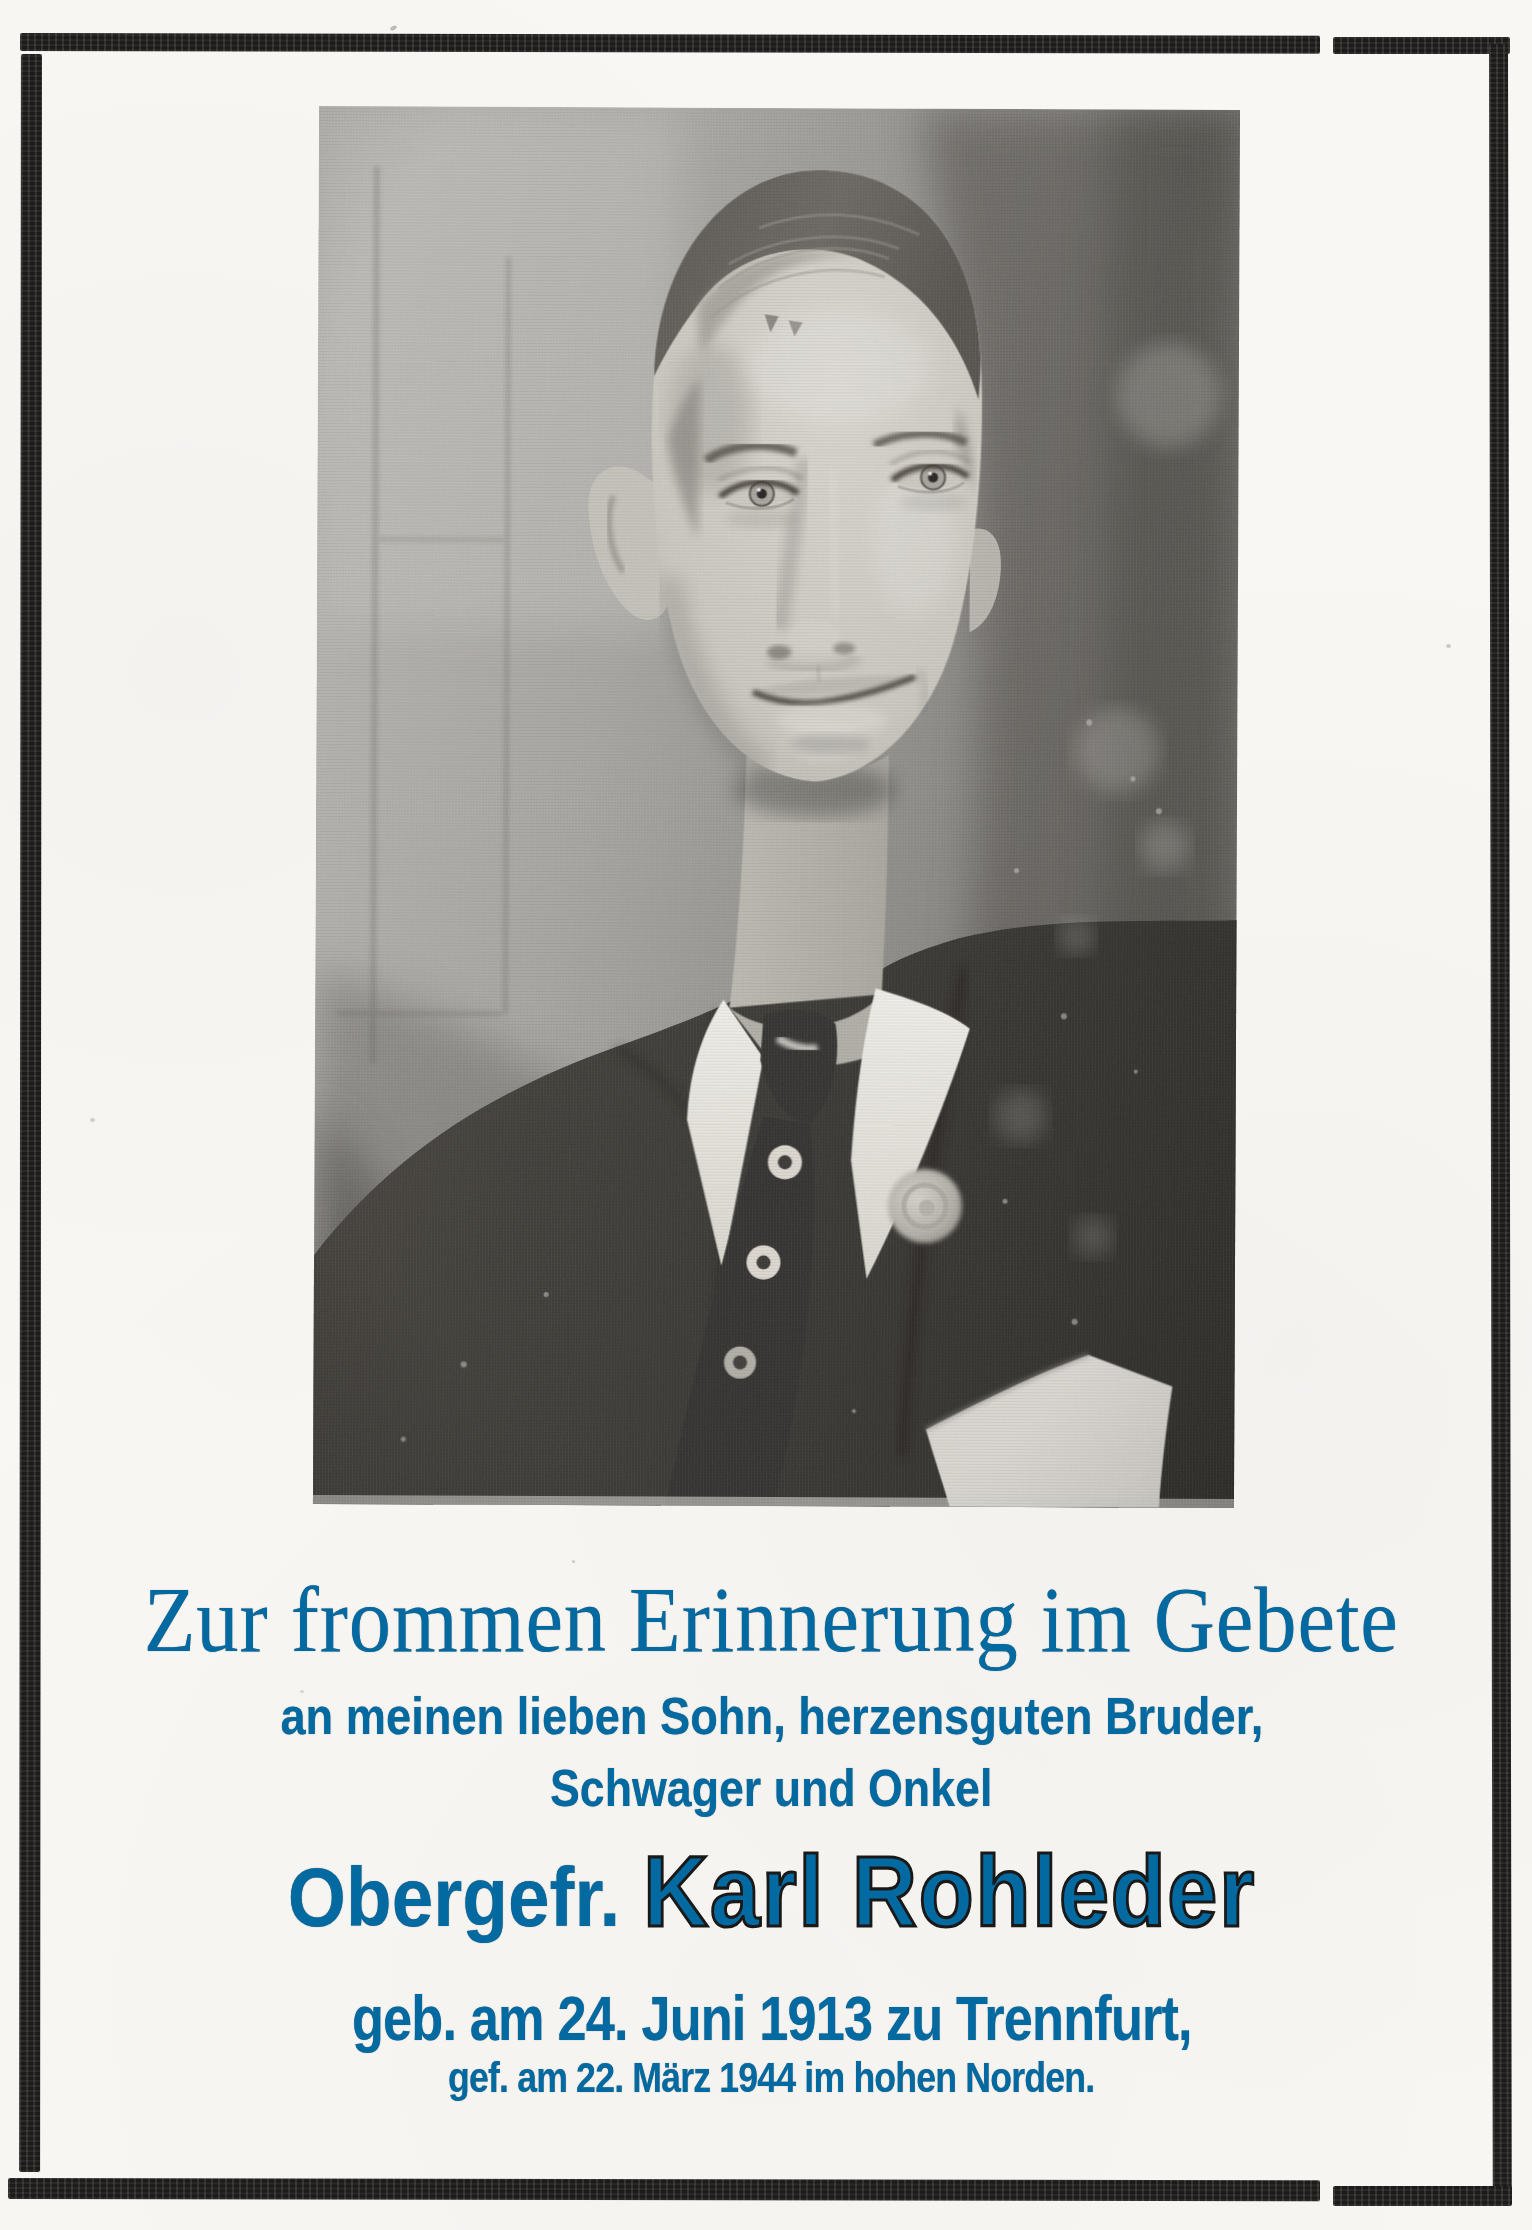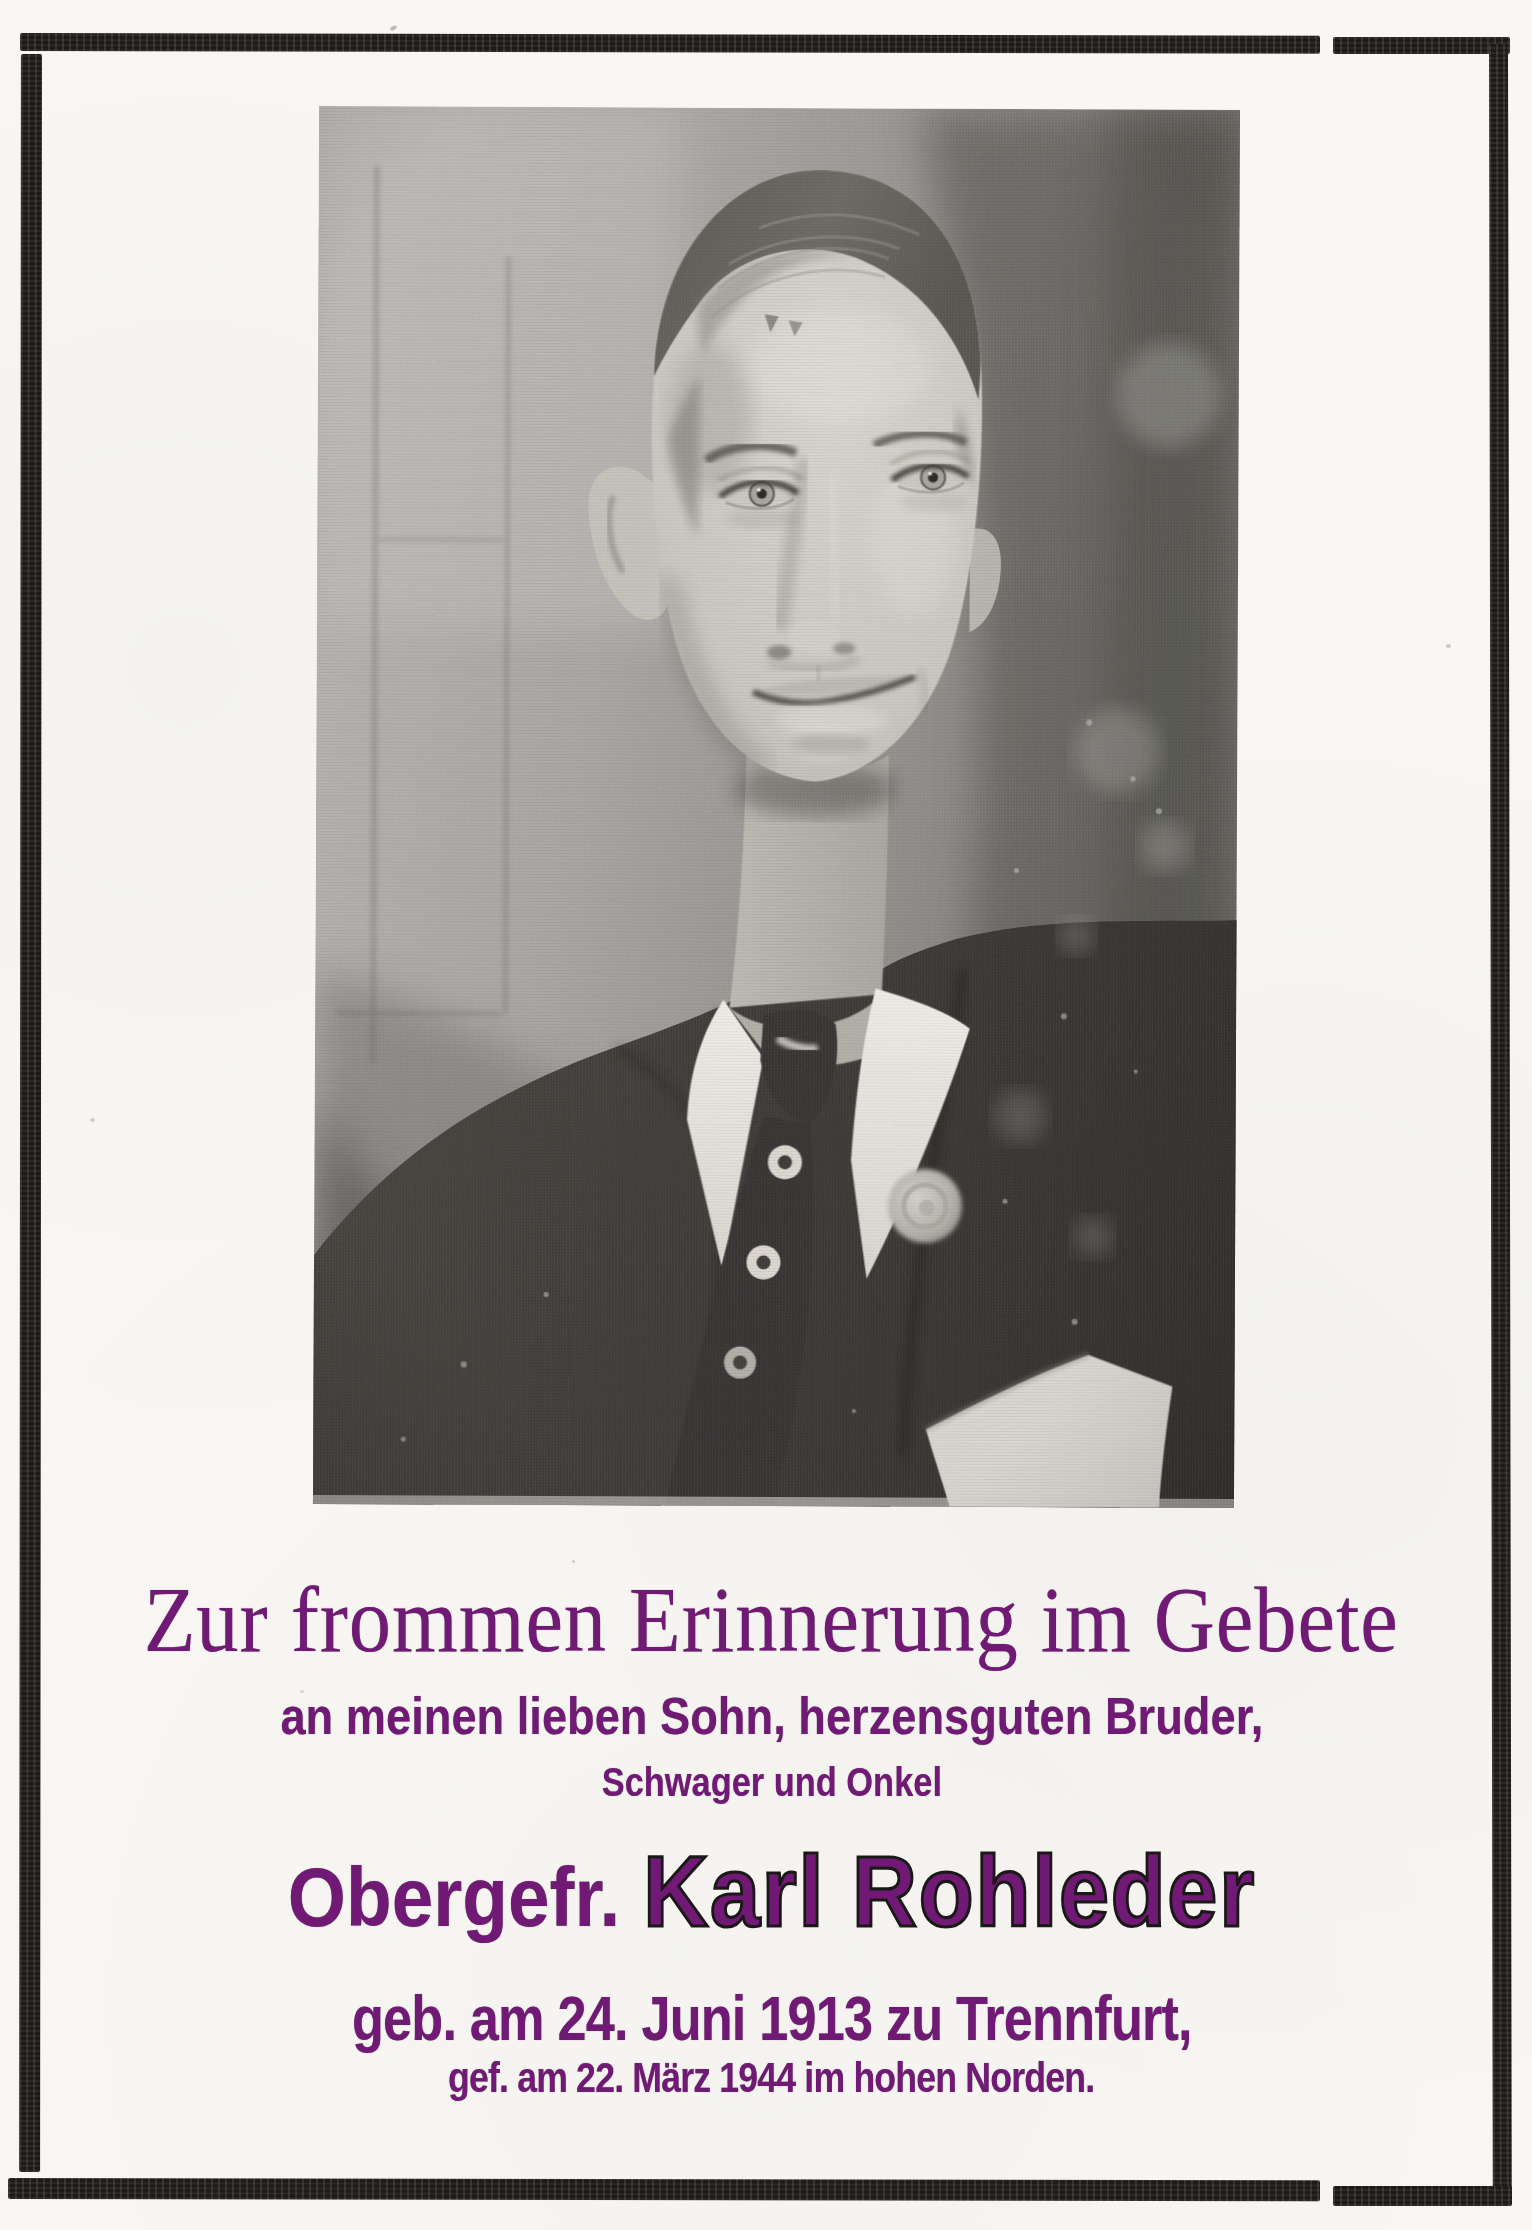--- a/index.html
+++ b/index.html
@@ -43,27 +43,27 @@
     transform:rotate(0.25deg);
   }
   .photo svg{display:block;width:100%;height:100%;}
   .photo::after{ 
     content:'';position:absolute;inset:0;pointer-events:none;
     background:
       repeating-linear-gradient(0deg, rgba(0,0,0,0.05) 0 1px, transparent 1px 3px),
       repeating-linear-gradient(90deg, rgba(255,255,255,0.04) 0 1px, transparent 1px 3px);
   }
 
-  .line{position:absolute;left:23px;right:12px;text-align:center;color:#701a75;line-height:1;}
+  .line{position:absolute;left:23px;right:12px;text-align:center;color:#0369a1;line-height:1;}
   .line > .sq{display:inline-block;white-space:nowrap;transform-origin:50% 50%;}
   #memorial-heading{top:1572px;font-family:"Liberation Serif", serif;font-weight:400;font-size:94px;}
   #memorial-heading .sq{transform:scaleX(0.90);letter-spacing:1px;text-shadow:0 0 1px rgba(25,22,20,.55);}
   #dedication-1{top:1690px;font-size:52px;font-weight:700;}
   #dedication-1 .sq{transform:scaleX(0.87);text-shadow:0 0 1px rgba(25,22,20,.5);}
-  #dedication-2{top:1762px;font-size:40px;font-weight:700;}
+  #dedication-2{top:1762px;font-size:52px;font-weight:700;}
   #dedication-2 .sq{transform:scaleX(0.86);text-shadow:0 0 1px rgba(25,22,20,.5);}
   #name-line{top:1841px;font-size:0;}
   #name-line .sq{transform:scaleX(0.89);}
   #name-line .rank{display:inline-block;font-size:84px;font-weight:700;text-shadow:0 0 1px rgba(25,22,20,.6);}
   #name-line .bigname{
     display:inline-block;font-size:101px;font-weight:700;margin-left:26px;letter-spacing:2px;
     -webkit-text-stroke:3.2px #1b1917;text-shadow:0 0 1px rgba(25,22,20,.7);
   }
   #birth-line{top:1987px;font-size:63px;font-weight:700;}
   #birth-line .sq{transform:scaleX(0.83);letter-spacing:-1px;text-shadow:0 0 1px rgba(25,22,20,.5);}

